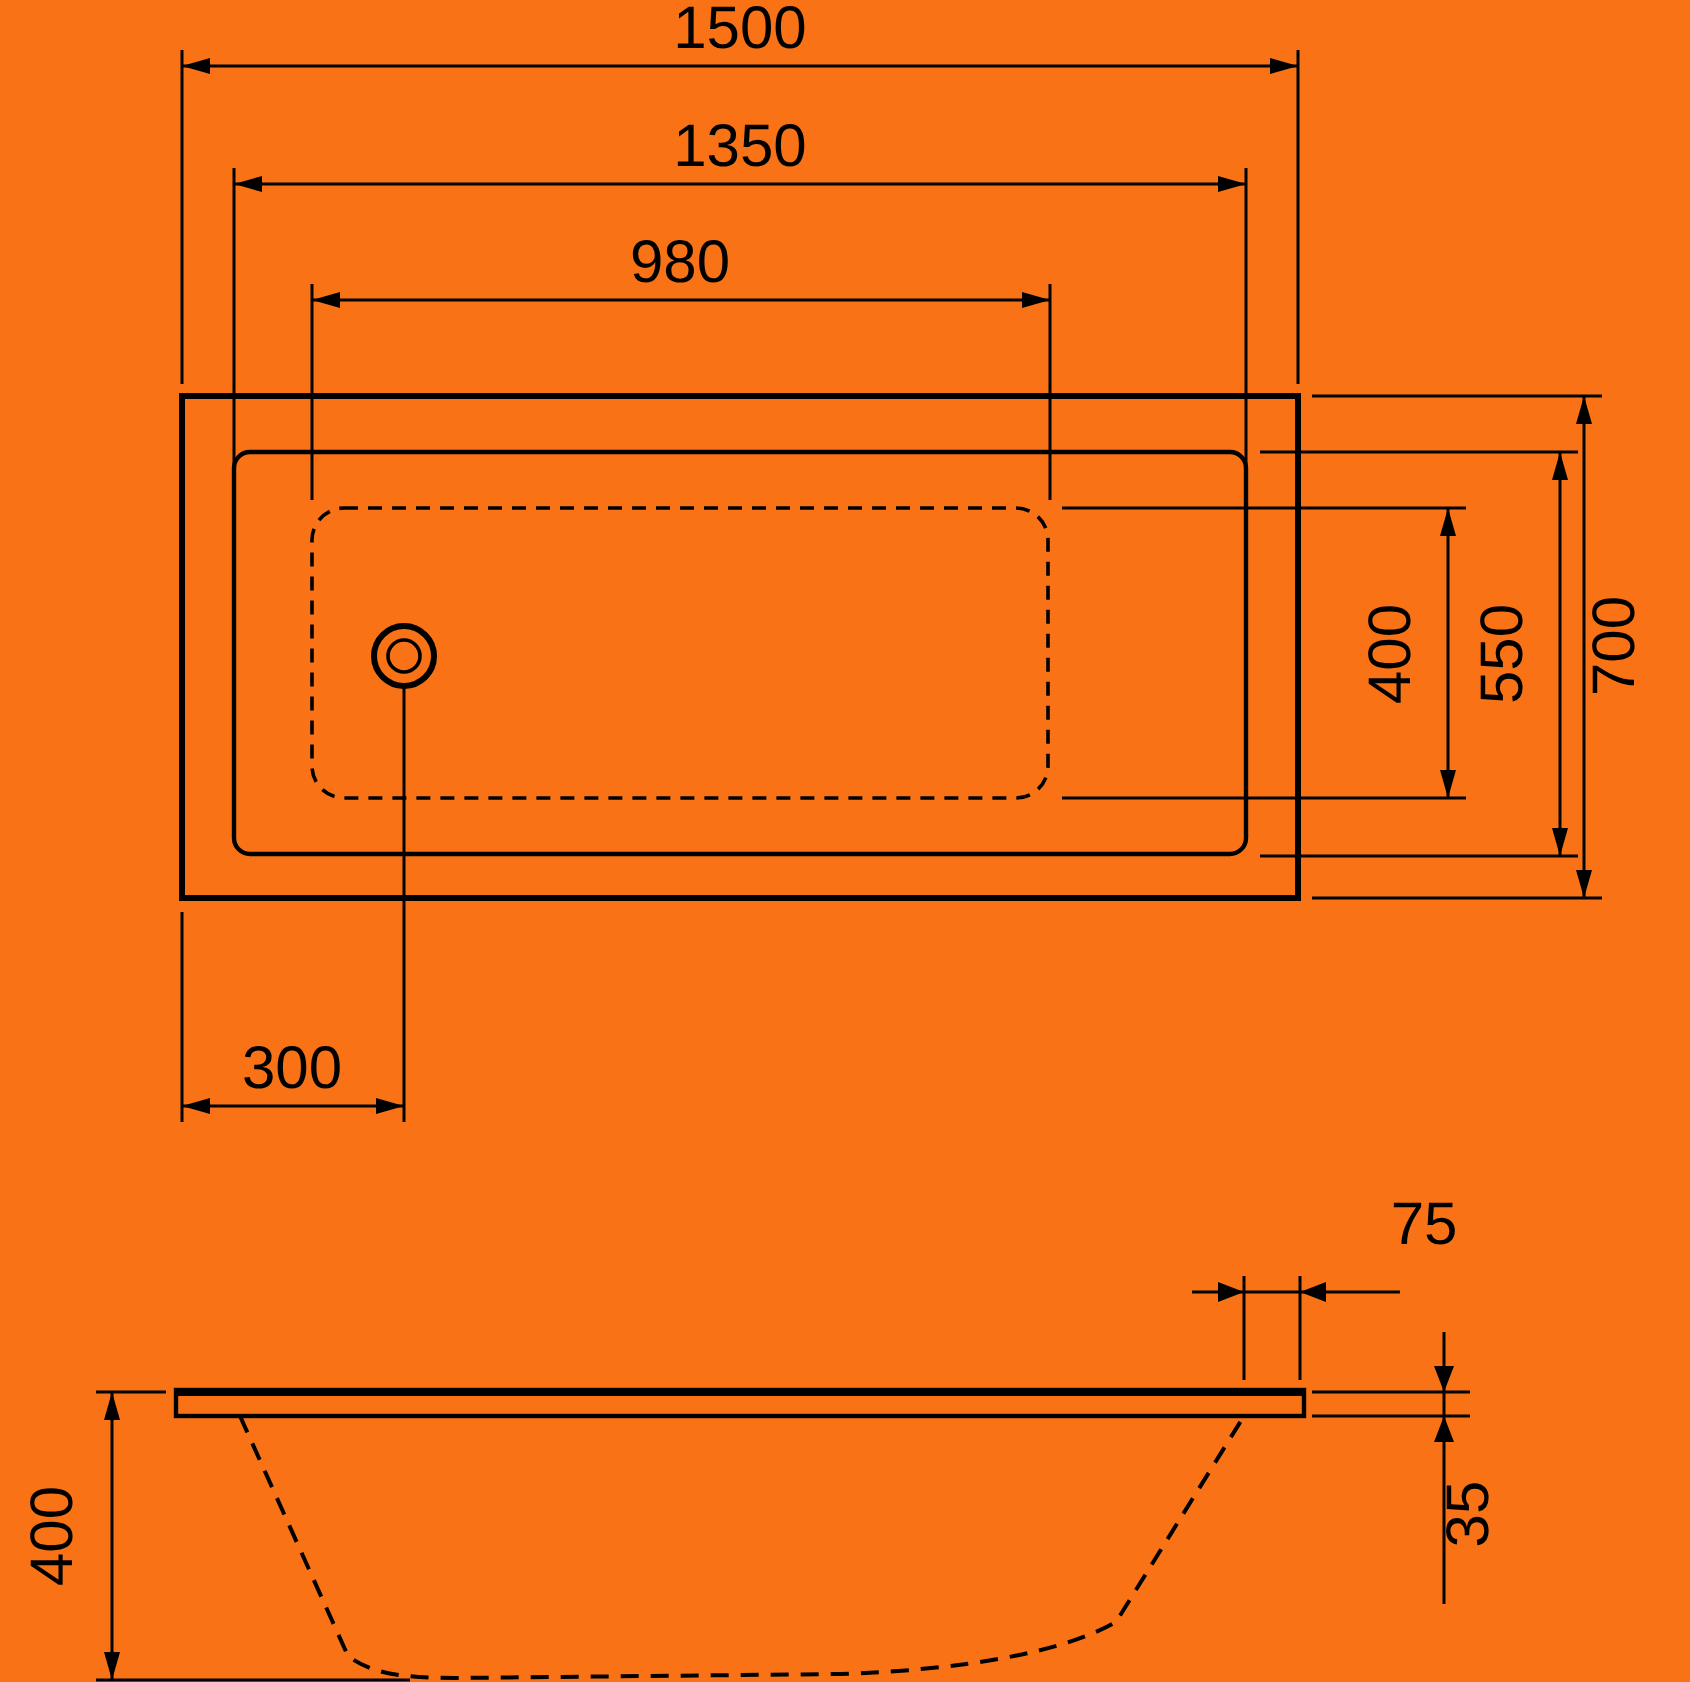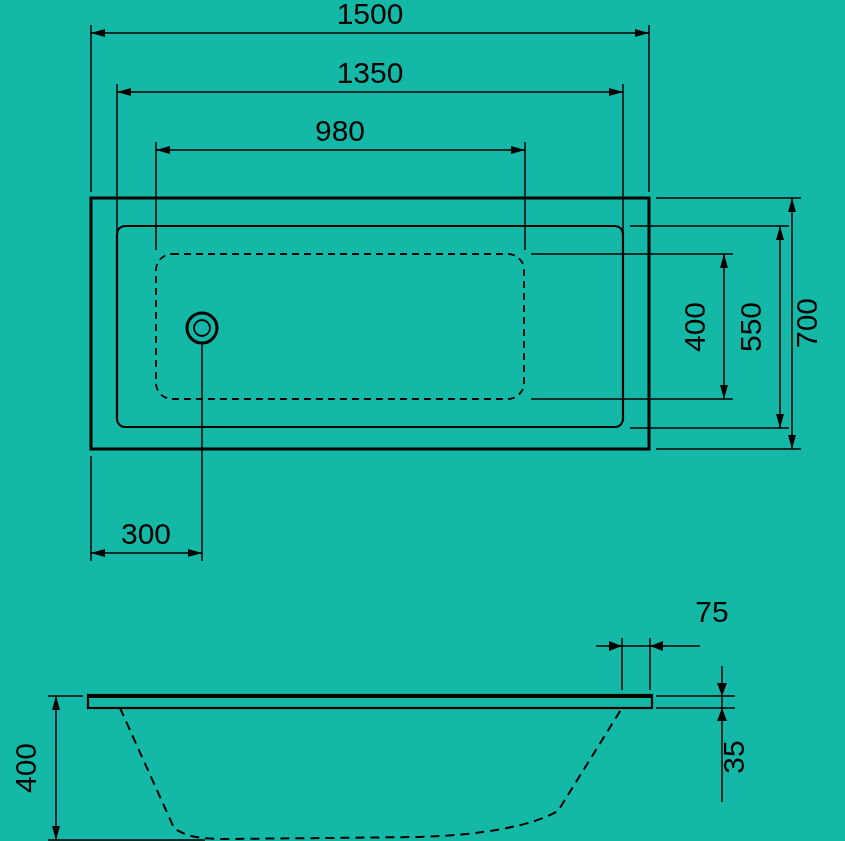--- a/index.html
+++ b/index.html
@@ -4,21 +4,21 @@
 <style>
   html, body {
     margin: 0;
     padding: 0;
     background: #ffffff;
   }
   .stage {
     position: relative;
     width: 845px;
     height: 841px;
-    background: #14b8a6;
+    background: #f97316;
     overflow: hidden;
   }
   svg { display: block; }
   text.dim {
     font: 30px "Liberation Sans", "DejaVu Sans", sans-serif;
     fill: #000000;
   }
   .outline    { stroke:#000; fill:none; }
   .thin       { stroke:#000; stroke-width:1.5; fill:none; }
   .dashline   { stroke:#000; fill:none; }

